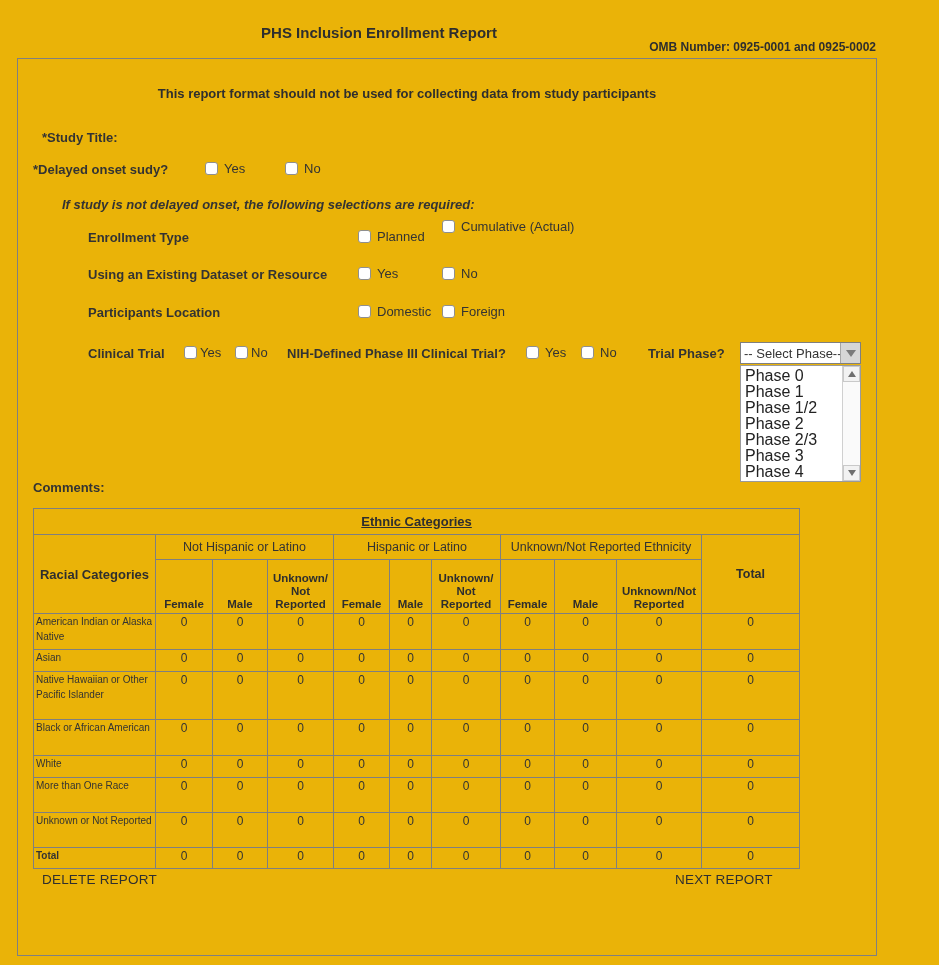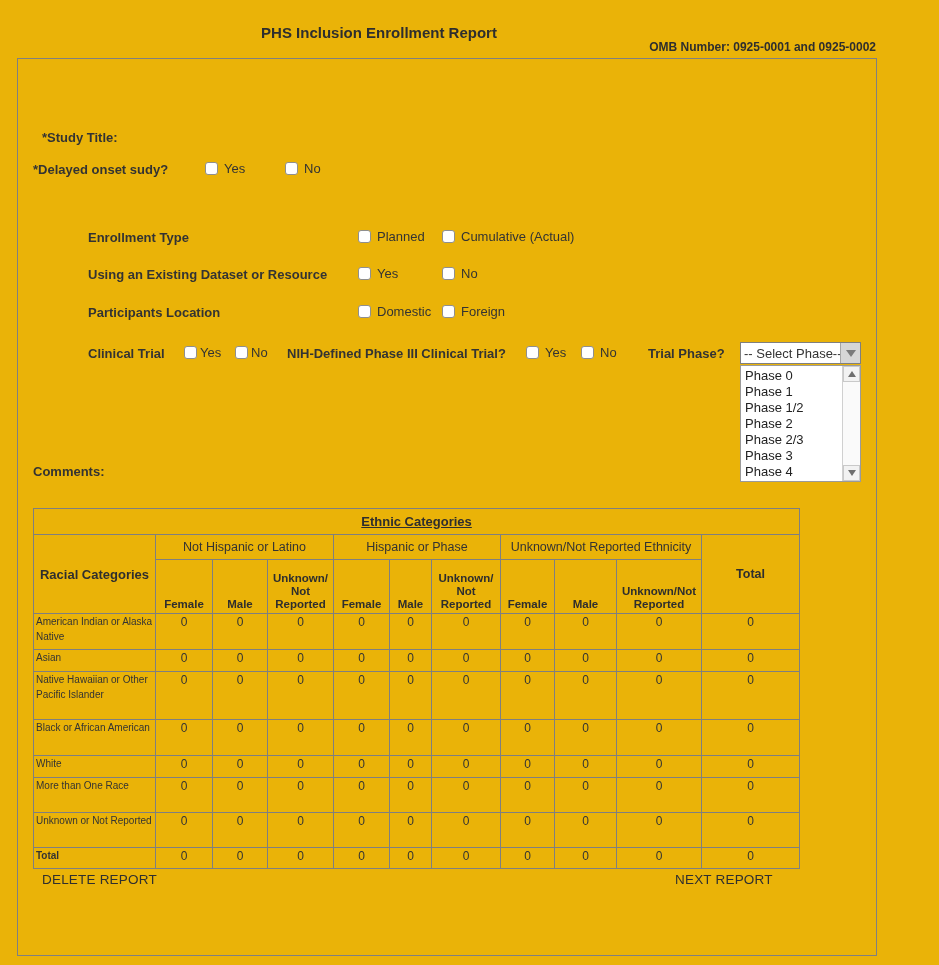--- a/index.html
+++ b/index.html
@@ -17,21 +17,21 @@
   .opt.tight{gap:3px;}
   .cb{display:inline-block;width:13px;height:13px;background:#fff;border:1px solid #8f8f8f;border-radius:3px;box-sizing:border-box;flex:0 0 auto;}
   
   .select{left:740px;top:342px;width:121px;height:22px;border:1px solid #7f7f7f;background:#fff;box-sizing:border-box;display:flex;align-items:center;}
   .select-text{flex:1;font-size:13px;color:#333;padding-left:3px;white-space:nowrap;overflow:hidden;}
   .select-btn{width:19px;height:100%;background:#d6d6d6;border-left:1px solid #a6a6a6;display:flex;align-items:center;justify-content:center;flex:0 0 auto;}
   .tri-down-lg{width:0;height:0;border-left:5px solid transparent;border-right:5px solid transparent;border-top:7px solid #7a7a7a;}
   
   .listbox{left:740px;top:365px;width:121px;height:117px;border:1px solid #9a9a9a;background:#fff;box-sizing:border-box;display:flex;}
   .lb-items{flex:1;padding:2px 0 0 4px;overflow:hidden;}
-  .lb-item{font-size:13px;line-height:16px;color:#222;white-space:nowrap;}
+  .lb-item{font-size:16px;line-height:16px;color:#222;white-space:nowrap;}
   .lb-scroll{width:17px;border-left:1px solid #d0d0d0;background:#fafafa;display:flex;flex-direction:column;justify-content:space-between;flex:0 0 auto;}
   .lb-btn{height:16px;background:#f2f2f2;border:1px solid #c9c9c9;box-sizing:border-box;display:flex;align-items:center;justify-content:center;}
   .tri-up{width:0;height:0;border-left:4px solid transparent;border-right:4px solid transparent;border-bottom:6px solid #6e6e6e;}
   .tri-down{width:0;height:0;border-left:4px solid transparent;border-right:4px solid transparent;border-top:6px solid #6e6e6e;}
   
   .enroll-table{position:absolute;left:33px;top:508px;width:766px;border-collapse:collapse;table-layout:fixed;}
   .enroll-table th,.enroll-table td{border:1px solid #7f7f7f;margin:0;}
   .t-title{height:23px;font-size:13px;font-weight:bold;text-align:center;color:#2e2e2e;text-decoration:underline;}
   .t-racial{font-size:13px;font-weight:bold;text-align:center;vertical-align:middle;color:#2e2e2e;}
   .t-group{height:22px;font-size:12.5px;font-weight:normal;text-align:center;color:#333;}
@@ -44,40 +44,42 @@
 </style>
 </head>
 <body>
 
 <div class="page">
 
   <div class="abs page-title">PHS Inclusion Enrollment Report</div>
   <div class="abs omb">OMB Number: 0925-0001 and 0925-0002</div>
   <div class="abs form-box"></div>
 
+  <div class="abs warning">This report format should not be used for collecting data from study participants</div>
 
   <div class="abs lbl" style="left:42px;top:130px">*Study Title:</div>
 
   <div class="abs lbl" style="left:33px;top:162px">*Delayed onset sudy?</div>
   <span class="opt" style="left:205px;top:161px">
     <span class="cb"></span>
     <span>Yes</span>
   </span>
   <span class="opt" style="left:285px;top:161px">
     <span class="cb"></span>
     <span>No</span>
   </span>
 
+  <div class="abs note">If study is not delayed onset, the following selections are required:</div>
 
   <div class="abs lbl" style="left:88px;top:230px">Enrollment Type</div>
   <span class="opt" style="left:358px;top:229px">
     <span class="cb"></span>
     <span>Planned</span>
   </span>
-  <span class="opt" style="left:442px;top:229px">
+  <span class="opt" style="left:442px;top:219px">
     <span class="cb"></span>
     <span>Cumulative (Actual)</span>
   </span>
 
   <div class="abs lbl" style="left:88px;top:267px">Using an Existing Dataset or Resource</div>
   <span class="opt" style="left:358px;top:266px">
     <span class="cb"></span>
     <span>Yes</span>
   </span>
   <span class="opt" style="left:442px;top:266px">
@@ -135,21 +137,21 @@
     <div class="lb-scroll">
       <span class="lb-btn">
           <span class="tri-up"></span>
         </span>
       <span class="lb-btn">
           <span class="tri-down"></span>
         </span>
     </div>
   </div>
 
-  <div class="abs lbl" style="left:33px;top:464px">Comments:</div>
+  <div class="abs lbl" style="left:33px;top:480px">Comments:</div>
 
   <table class="enroll-table">
     <colgroup>
       <col style="width:122px">
         <col style="width:57px">
         <col style="width:55px">
         <col style="width:66px">
       <col style="width:56px">
         <col style="width:42px">
         <col style="width:69px">
@@ -158,21 +160,21 @@
         <col style="width:85px">
         <col style="width:98px">
     </colgroup>
     <thead>
       <tr>
         <th colspan="11" class="t-title">Ethnic Categories</th>
       </tr>
       <tr>
         <th rowspan="2" class="t-racial">Racial Categories</th>
         <th colspan="3" class="t-group">Not Hispanic or Latino</th>
-        <th colspan="3" class="t-group">Hispanic or Phase</th>
+        <th colspan="3" class="t-group">Hispanic or Latino</th>
         <th colspan="3" class="t-group">Unknown/Not Reported Ethnicity</th>
         <th rowspan="2" class="t-total">Total</th>
       </tr>
       <tr>
         <th class="t-sub">Female</th>
         <th class="t-sub">Male</th>
         <th class="t-sub">Unknown/​Not Reported</th>
         <th class="t-sub">Female</th>
         <th class="t-sub">Male</th>
         <th class="t-sub">Unknown/​Not Reported</th>

